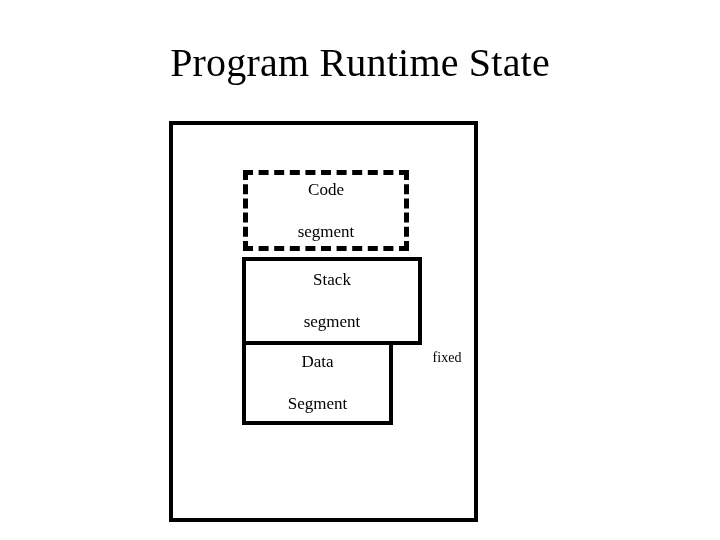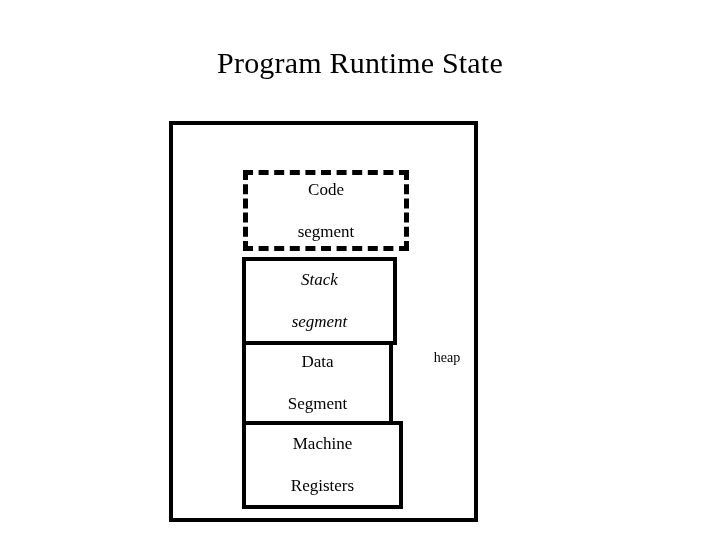--- a/index.html
+++ b/index.html
@@ -24,21 +24,21 @@
     height: 540px;
   }
 
   
   #slide-title {
     position: absolute;
     left: 0;
     top: 44px;
     width: 720px;
     text-align: center;
-    font-size: 30px;
+    font-size: 40px;
     line-height: 38px;
     font-weight: normal;
     letter-spacing: 0.2px;
     white-space: nowrap;
   }
 
   
   #outer-frame {
     position: absolute;
     left: 169px;
@@ -76,24 +76,23 @@
     top: 170px;
     width: 166px;
     height: 81px;
     border: 5px dashed #000000;
   }
 
   
   #box-stack {
     left: 242px;
     top: 257px;
-    width: 155px;
+    width: 180px;
     height: 88px;
     border: 4px solid #000000;
-    font-style: italic;
   }
 
   
   #box-data {
     left: 242px;
     top: 341px;
     width: 151px;
     height: 84px;
     border: 4px solid #000000;
   }
@@ -139,22 +138,18 @@
   <div class="segment-box" id="box-stack">
     <span class="seg-line line1">Stack</span>
     <span class="seg-line line2">segment</span>
   </div>
 
   <div class="segment-box" id="box-data">
     <span class="seg-line line1">Data</span>
     <span class="seg-line line2">Segment</span>
   </div>
 
-  <div class="segment-box" id="box-registers">
-    <span class="seg-line line1">Machine</span>
-    <span class="seg-line line2">Registers</span>
-  </div>
 
   <div id="fixed-heap-label">
-    <span>heap</span>
+    <span>fixed</span>
   </div>
 
 </div>
 
 </body></html>

